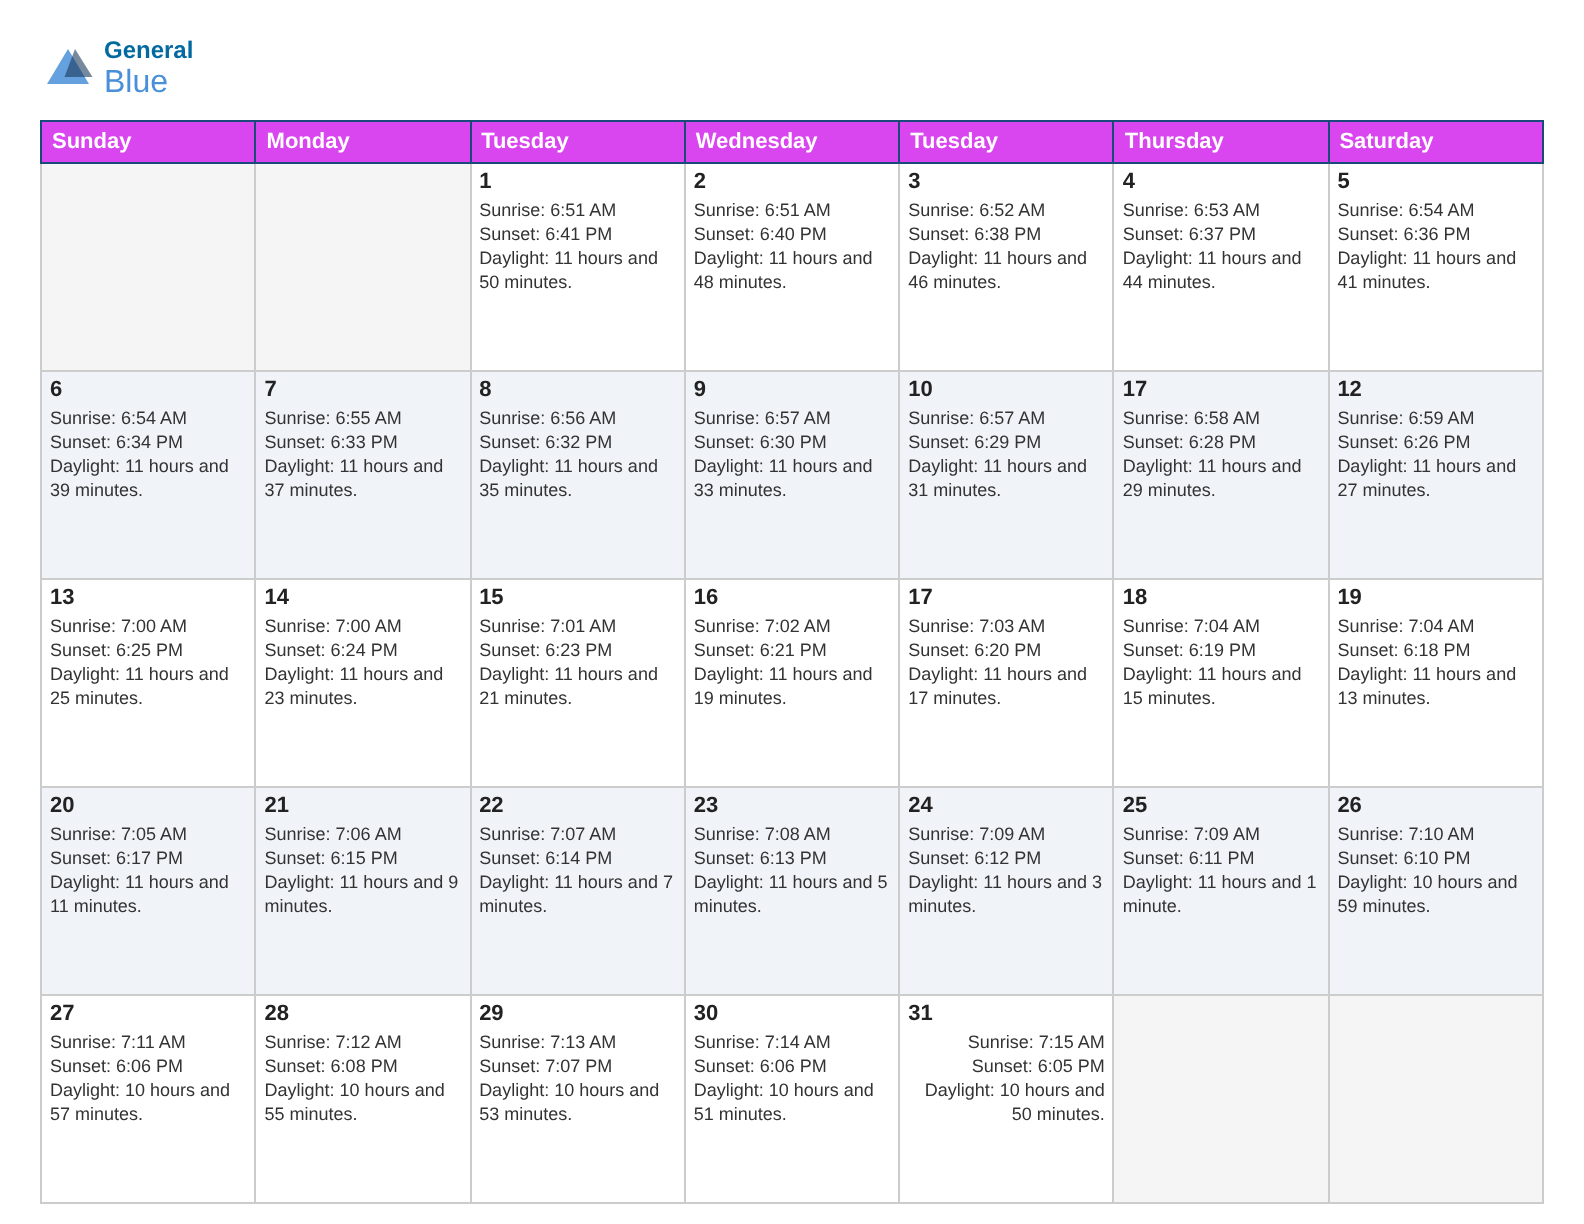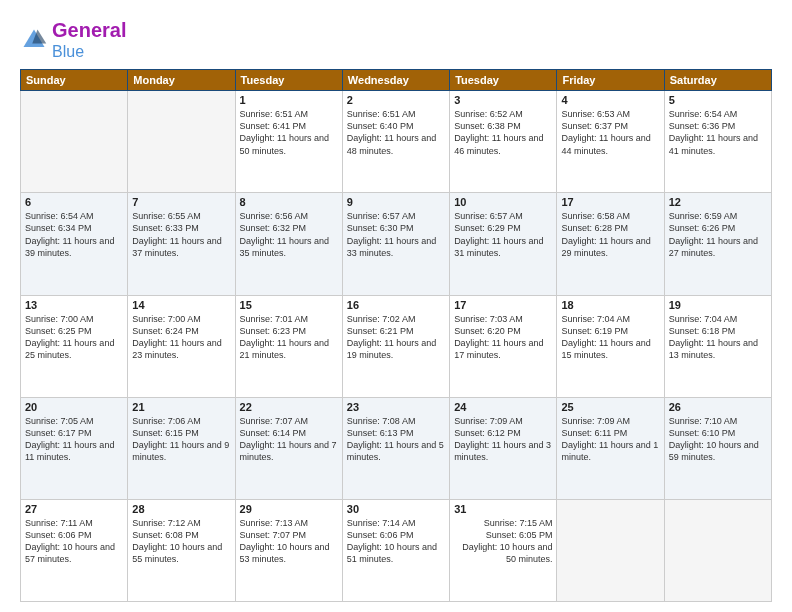--- a/index.html
+++ b/index.html
@@ -45,21 +45,21 @@
       color: #555;
     }
     .calendar {
       flex: 1;
       border: 1px solid #ccc;
       border-collapse: collapse;
       width: 100%;
       table-layout: fixed;
     }
     .calendar th {
-      background: #a16207;
+      background: #d946ef;
       color: #fff;
       font-size: 11px;
       font-weight: bold;
       padding: 4px 5px;
       text-align: left;
       border: 1px solid #1a4a7a;
     }
     .calendar td {
       border: 1px solid #ccc;
       vertical-align: top;
@@ -92,39 +92,39 @@
 
 <div class="page">
   <div class="header">
     <div class="logo">
       <svg class="logo-icon" viewBox="0 0 32 32">
         <rect width="32" height="32" fill="none"></rect>
         <polygon points="16,4 28,24 4,24" fill="#4a90d9" opacity="0.85"></polygon>
         <polygon points="20,4 30,20 14,20" fill="#1a3a5c" opacity="0.6"></polygon>
       </svg>
       <div>
-        <div style="font-size:20px;font-weight:bold;color:#a21caf;line-height:1.2;">General</div>
+        <div style="font-size:12px;font-weight:bold;color:#0369a1;line-height:1.2;">General</div>
         <div style="font-size:16px;font-weight:normal;color:#4a90d9;line-height:1.2;">Blue</div>
       </div>
     </div>
     <div class="title-block">
       <div class="month-title"></div>
       <div class="location"></div>
     </div>
   </div>
 
   <table class="calendar">
     <thead>
       <tr>
       <th>Sunday</th>
           <th>Monday</th>
           <th>Tuesday</th>
           <th>Wednesday</th>
           <th>Tuesday</th>
-          <th>Friday</th>
+          <th>Thursday</th>
           <th>Saturday</th>
         </tr>
     </thead>
     <tbody id="cal-body">
     <tr>
           <td class="empty"></td>
           <td class="empty"></td>
           <td>
             <span class="day-num">1</span>
             <div class="day-info" style="white-space: pre-line;">Sunrise: 6:51 AM

